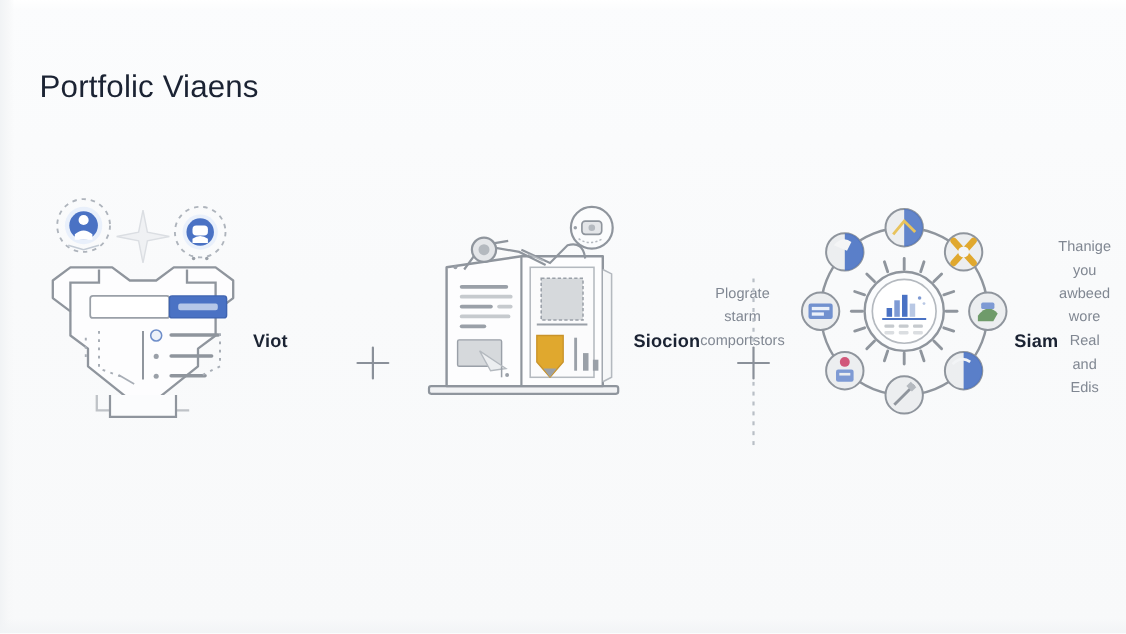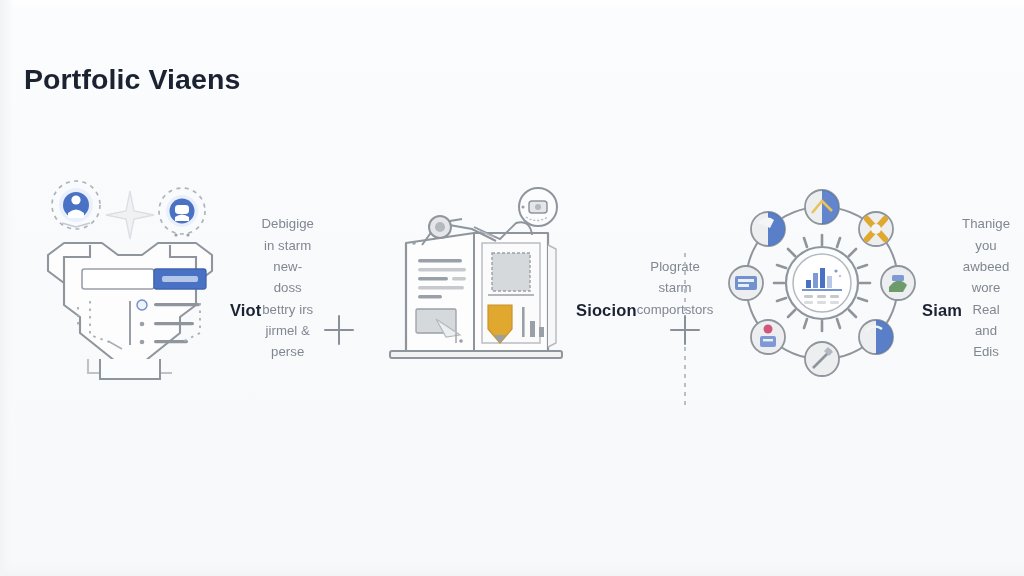--- a/index.html
+++ b/index.html
@@ -36,24 +36,24 @@
   }
   .edge-top {
     position: absolute; left: 0; top: 0; width: 1024px; height: 10px;
     background: linear-gradient(180deg,#ffffff 0%, rgba(255,255,255,0) 100%);
     pointer-events: none;
   }
 
   
   #title {
     position: absolute;
-    left: 24px;
+    left: 36px;
     top: 63px;
     font-size: 28.5px;
-    font-weight: 700;
+    font-weight: 400;
     letter-spacing: 0.1px;
     color: #1b2333;
     white-space: nowrap;
   }
 
   
   #steps {
     position: absolute;
     left: 30px;
     top: 175px;
@@ -199,21 +199,20 @@
             <circle cx="146" cy="52" r="1.6" fill="#9aa0a8"></circle>
             <circle cx="158" cy="52" r="1.6" fill="#9aa0a8"></circle>
           </g>
 
           <g opacity="0.55">
             <path d="M100 8 L104 28 L124 32 L104 36 L100 56 L96 36 L76 32 L96 28 Z" fill="#e8eaee" stroke="#c3c8cf" stroke-width="1.3"></path>
           </g>
         </svg>
       </div>
       <div class="step-heading">Viot</div>
-      <div class="step-desc">Debigige in starm new-doss bettry irs jirmel &amp; perse</div>
     </div>
 
     <div class="sep">
       <div class="plus"></div>
     </div>
 
     <div class="step">
       <div class="art">
         <svg width="200" height="200" viewBox="0 0 200 200" fill="none">
 

